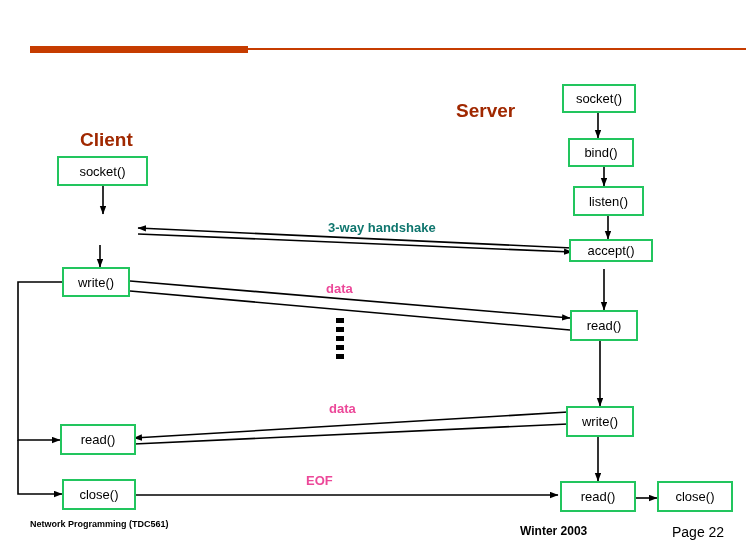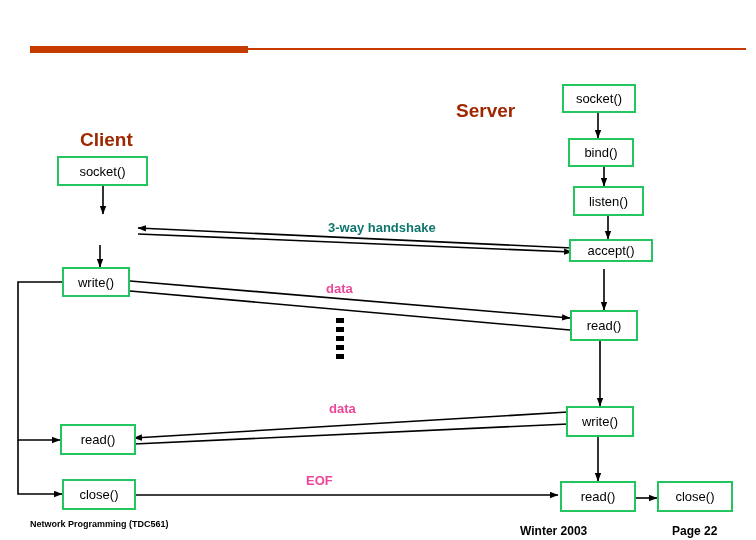--- a/index.html
+++ b/index.html
@@ -92,22 +92,22 @@
     top: 524px;
     font-size: 12px;
     font-weight: bold;
     color: #000000;
     white-space: nowrap;
   }
   .footer-right {
     position: absolute;
     left: 672px;
     top: 524px;
-    font-size: 12px;
-    font-weight: bold;
+    font-size: 14px;
+    font-weight: normal;
     color: #000000;
     white-space: nowrap;
   }
   svg.wires {
     position: absolute;
     left: 0;
     top: 0;
     width: 756px;
     height: 540px;
     z-index: 1;

